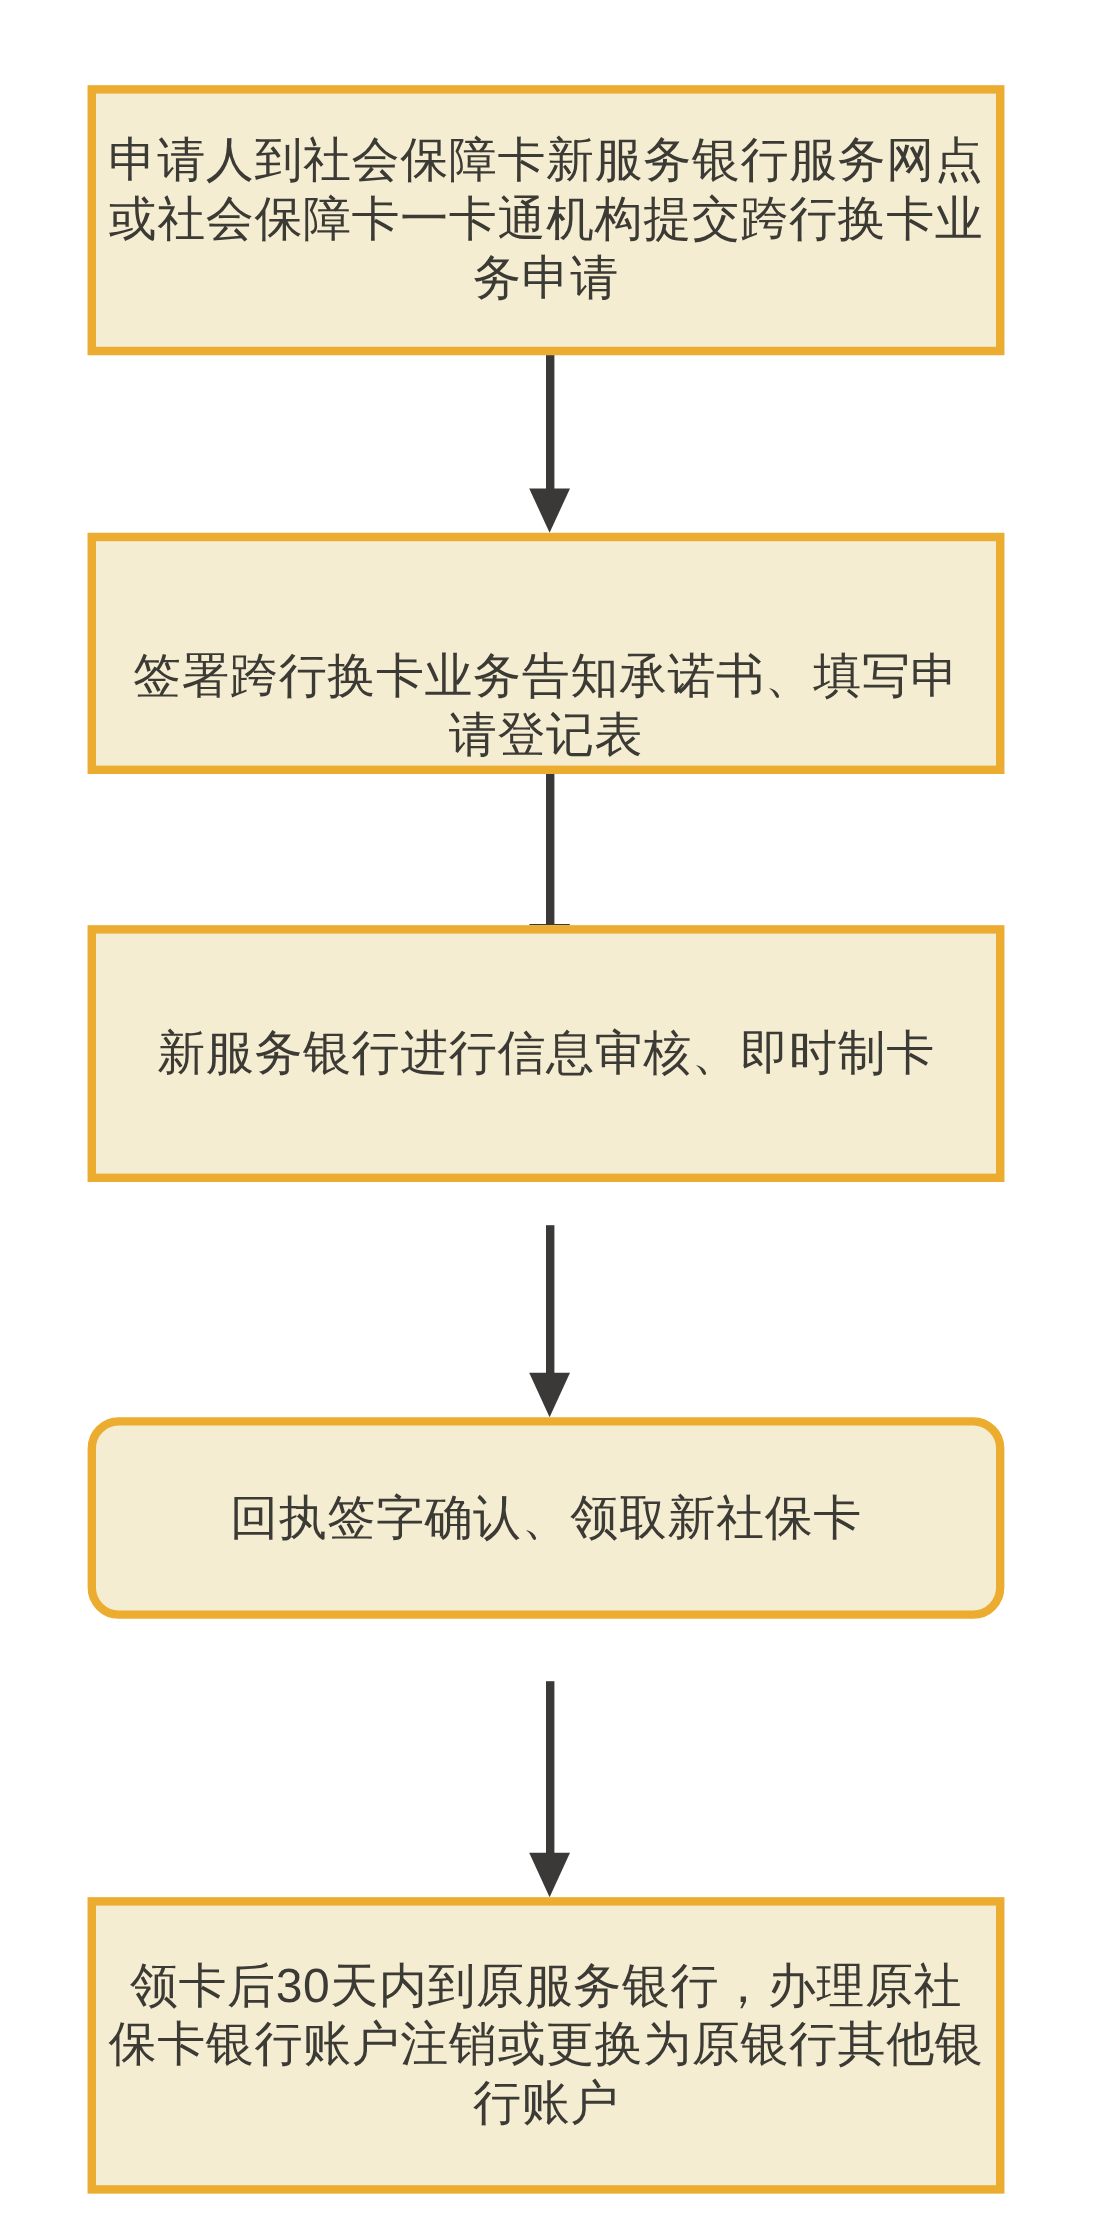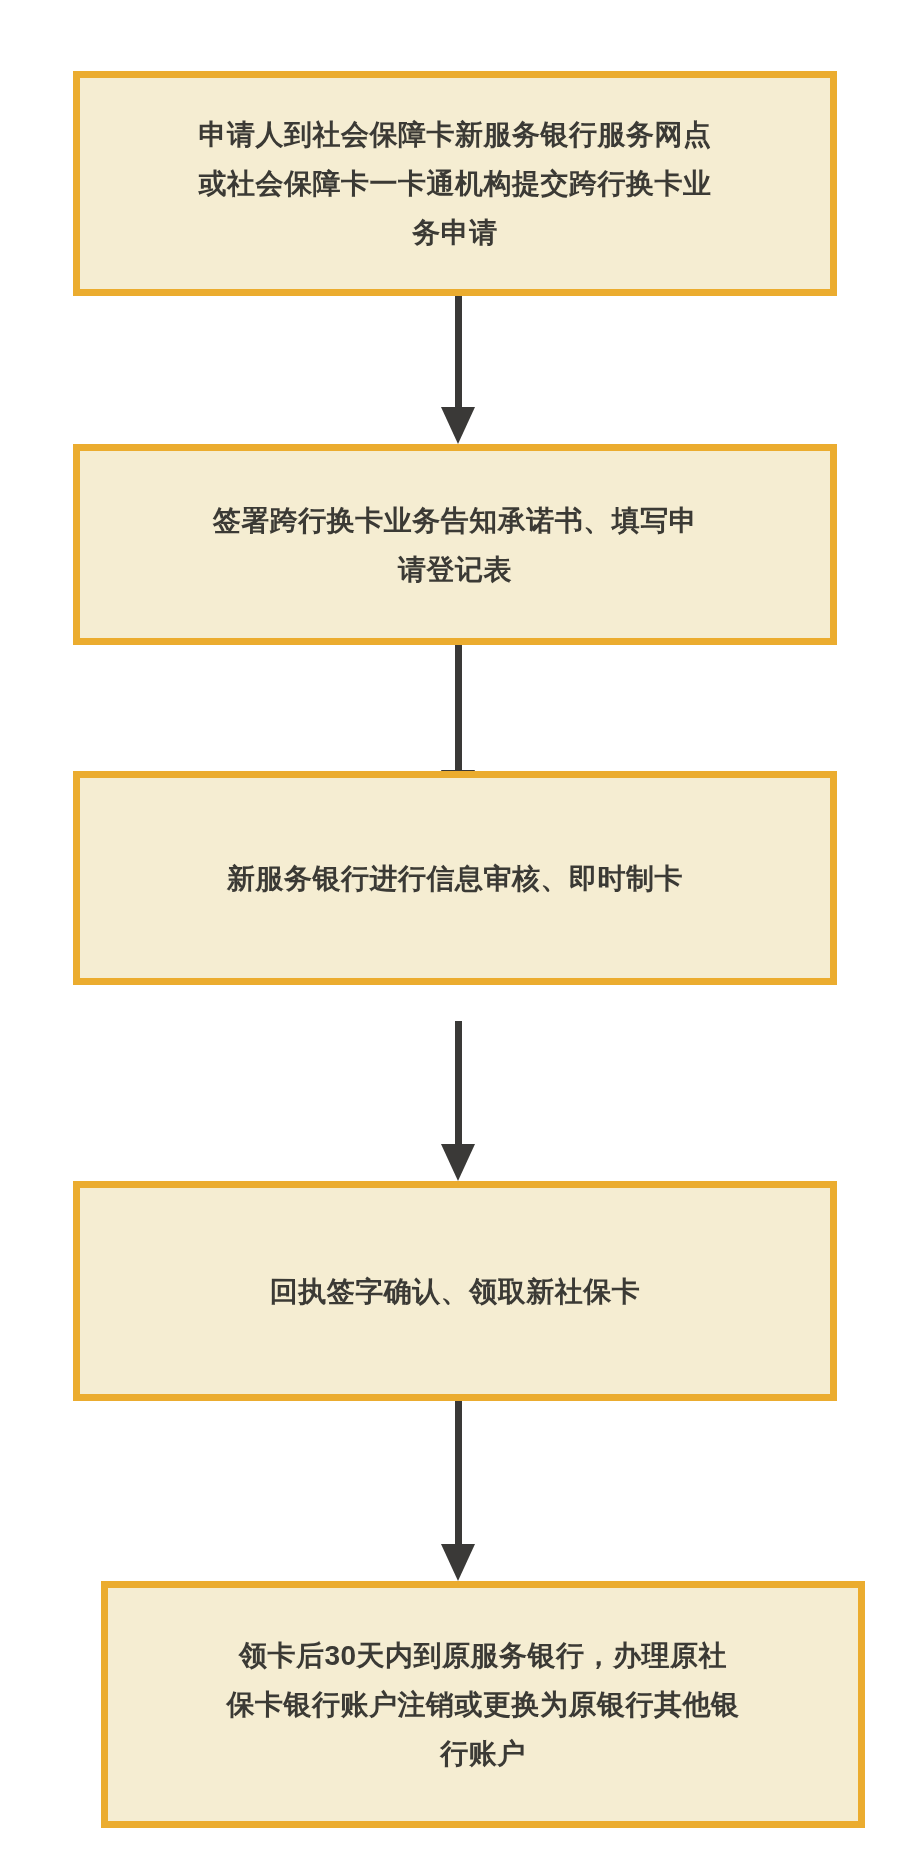--- a/index.html
+++ b/index.html
@@ -26,24 +26,24 @@
     background: var(--box-fill);
     border: 7px solid var(--box-border);
     display: flex;
     align-items: center;
     justify-content: center;
   }
   .flow-box .box-text {
     width: 100%;
     text-align: center;
     white-space: pre-line;
-    font-size: 28px;
+    font-size: 40px;
     line-height: 49px;
     color: var(--text);
-    font-weight: 700;
+    font-weight: 400;
     letter-spacing: 0.5px;
   }
   .flow-arrow {
     position: absolute;
     left: 440px;
     width: 36px;
     display: flex;
     flex-direction: column;
     align-items: center;
   }
@@ -70,47 +70,47 @@
     <div class="box-text">申请人到社会保障卡新服务银行服务网点
 或社会保障卡一卡通机构提交跨行换卡业
 务申请</div>
   </div>
 
   <div class="flow-arrow" style="top:296px; height:148px;">
     <div class="arrow-line"></div>
     <div class="arrow-head"></div>
   </div>
 
-  <div class="flow-box" style="top:444px; height:201px;">
+  <div class="flow-box" style="top:444px; height:201px;align-items:flex-end;">
     <div class="box-text">签署跨行换卡业务告知承诺书、填写申
 请登记表</div>
   </div>
 
   <div class="flow-arrow" style="top:645px; height:162px;">
     <div class="arrow-line"></div>
     <div class="arrow-head"></div>
   </div>
 
   <div class="flow-box" style="top:771px; height:214px;">
     <div class="box-text">新服务银行进行信息审核、即时制卡</div>
   </div>
 
   <div class="flow-arrow" style="top:1021px; height:160px;">
     <div class="arrow-line"></div>
     <div class="arrow-head"></div>
   </div>
 
-  <div class="flow-box" style="top:1181px; height:220px;">
+  <div class="flow-box" style="top:1181px; height:168px;border-radius:26px;">
     <div class="box-text">回执签字确认、领取新社保卡</div>
   </div>
 
   <div class="flow-arrow" style="top:1401px; height:180px;">
     <div class="arrow-line"></div>
     <div class="arrow-head"></div>
   </div>
 
-  <div class="flow-box" style="top:1581px; height:247px;margin-left:28px;">
+  <div class="flow-box" style="top:1581px; height:247px;">
     <div class="box-text">领卡后30天内到原服务银行，办理原社
 保卡银行账户注销或更换为原银行其他银
 行账户</div>
   </div>
 
 </div>
 
 </body></html>

